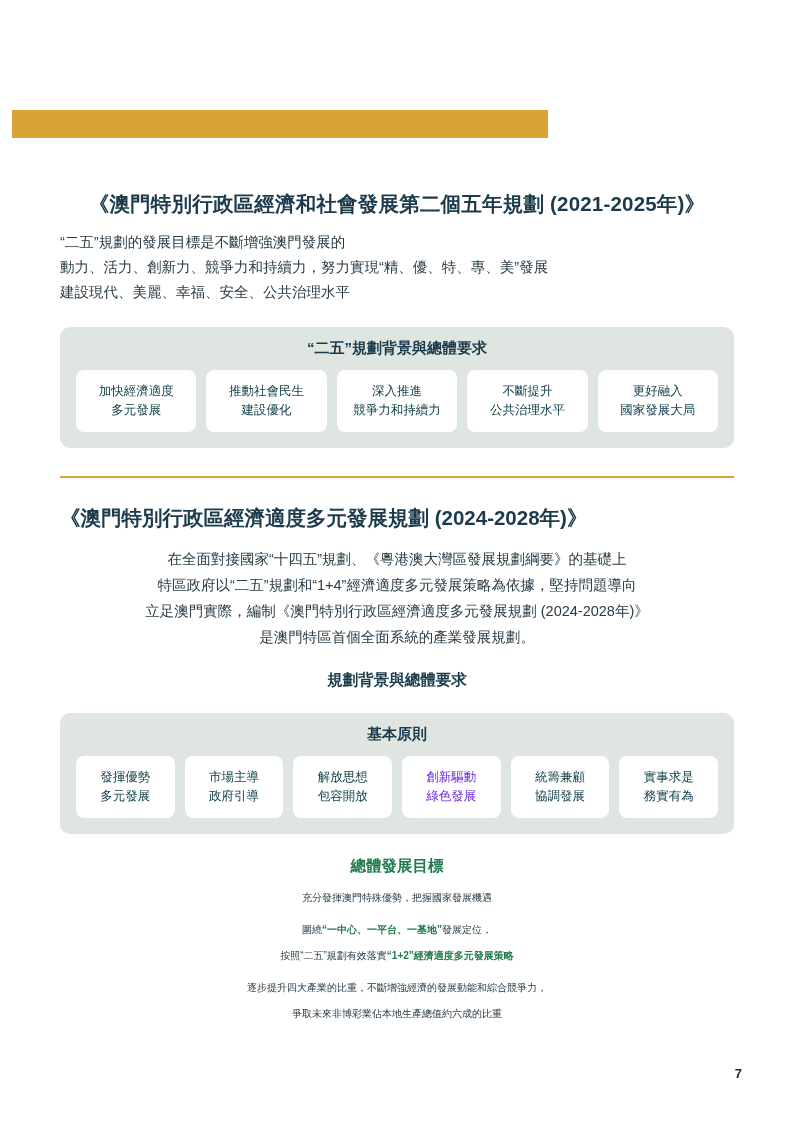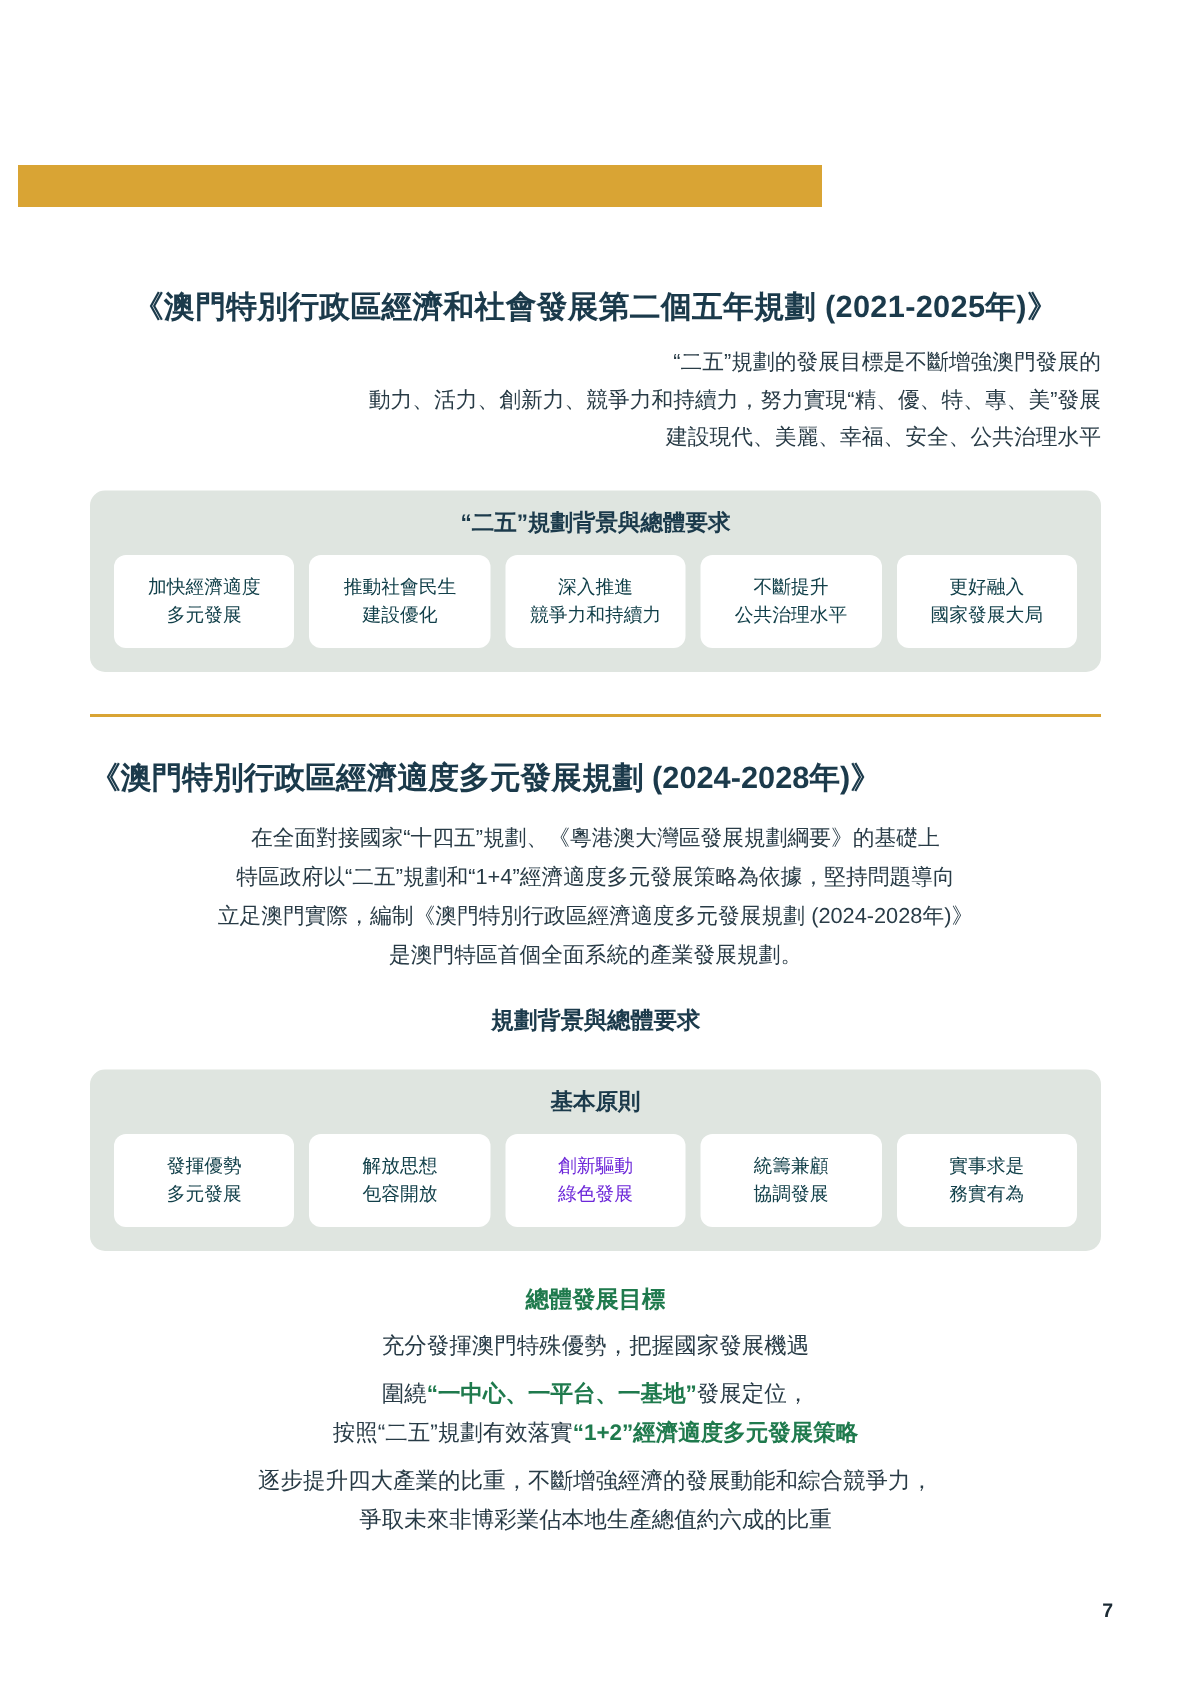--- a/index.html
+++ b/index.html
@@ -35,21 +35,21 @@
   }
   h1.section-title {
     font-size: 20.5px;
     font-weight: bold;
     text-align: center;
     color: #1b3a4b;
     margin: 0 0 12px 0;
     letter-spacing: 0.2px;
   }
   .intro {
-    text-align: right;
+    text-align: left;
     font-size: 14.5px;
     line-height: 25px;
     color: #283b46;
   }
   .panel {
     margin-top: 22px;
     background: #dfe5e0;
     border-radius: 10px;
     padding: 12px 16px 16px 16px;
   }
@@ -111,21 +111,21 @@
   }
   .goal-head {
     text-align: center;
     font-size: 15.5px;
     font-weight: bold;
     color: #1f7a4d;
     margin: 22px 0 8px 0;
   }
   .goal-line {
     text-align: center;
-    font-size: 15px;
+    font-size: 10px;
     line-height: 26px;
     color: #283b46;
   }
   .goal-line.spaced {
     margin-top: 6px;
   }
   .hl {
     color: #1f7a4d;
     font-weight: bold;
   }
@@ -182,20 +182,22 @@
       <div class="para">是澳門特區首個全面系統的產業發展規劃。</div>
     </div>
 
     <div class="subhead">規劃背景與總體要求</div>
 
     <div class="panel">
       <div class="panel-title">基本原則</div>
       <div class="card-row">
         <div class="card" style="white-space:pre-line">發揮優勢
 多元發展</div>
+        <div class="card" style="white-space:pre-line">市場主導
+政府引導</div>
         <div class="card" style="white-space:pre-line">解放思想
 包容開放</div>
         <div class="card green" style="white-space:pre-line">創新驅動
 綠色發展</div>
         <div class="card" style="white-space:pre-line">統籌兼顧
 協調發展</div>
         <div class="card" style="white-space:pre-line">實事求是
 務實有為</div>
       </div>
     </div>

